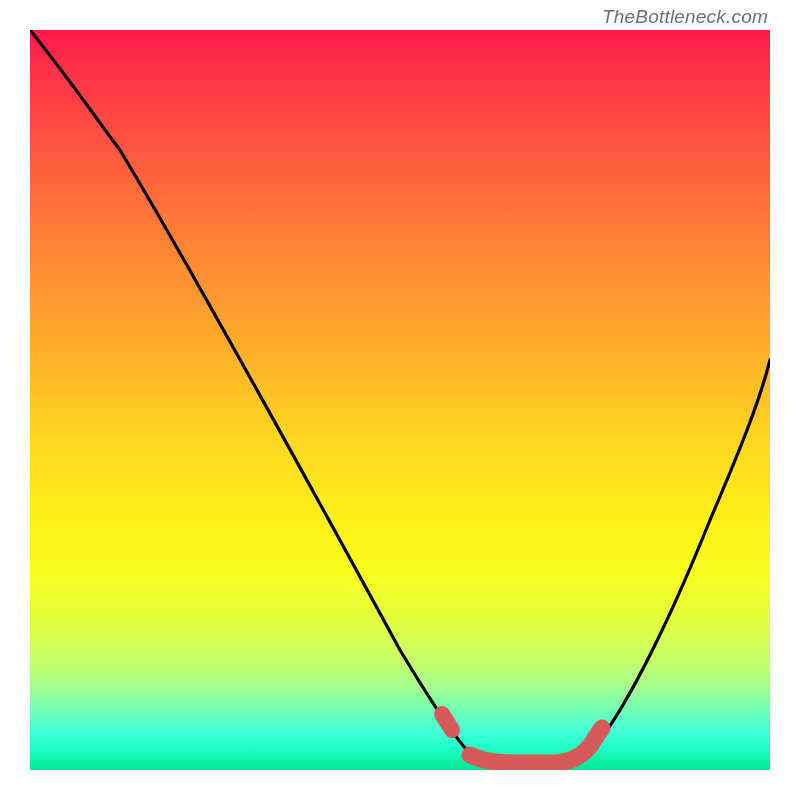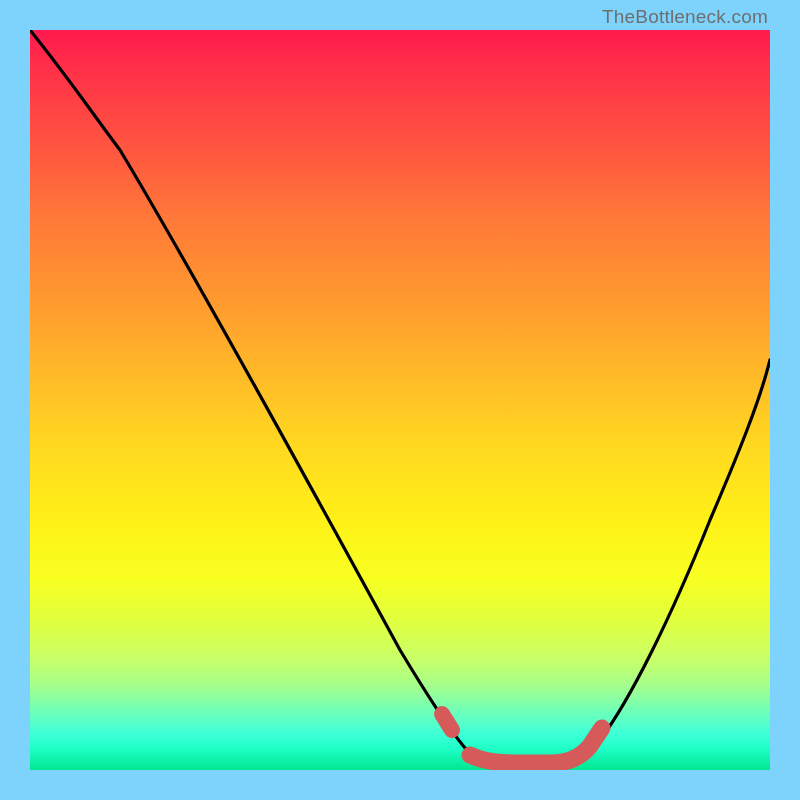--- a/index.html
+++ b/index.html
@@ -10,21 +10,22 @@
     height: 800px;
     position: relative;
     font-family: Arial, Helvetica, sans-serif;
   }
   .frame {
     position: absolute;
     left: 0;
     top: 0;
     width: 800px;
     height: 800px;
-    background: #7dd3fc;
+    background: #ffffff;
+    font-style: italic;
   }
   .plot-area {
     position: absolute;
     left: 30px;
     top: 30px;
     width: 740px;
     height: 740px;
     overflow: hidden;
   }
   .gradient {

